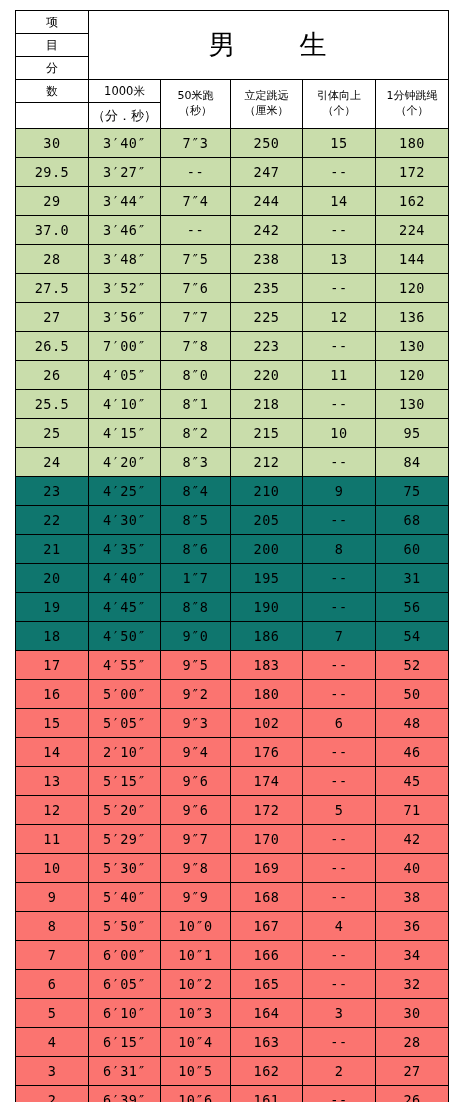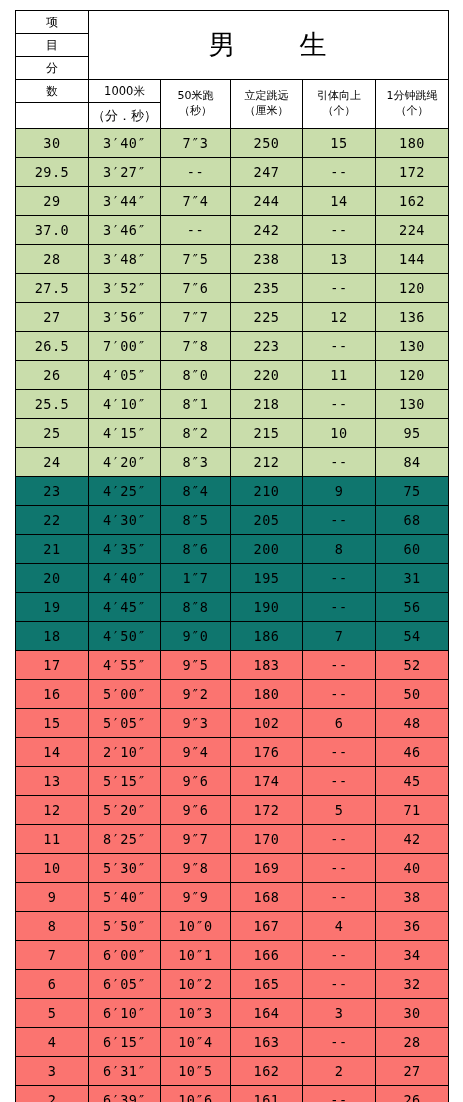--- a/index.html
+++ b/index.html
@@ -346,21 +346,21 @@
         <tr class="data-row band-red">
           <td>12</td>
           <td>5′20″</td>
           <td>9″6</td>
           <td>172</td>
           <td>5</td>
           <td>71</td>
         </tr>
         <tr class="data-row band-red">
           <td>11</td>
-          <td>8′25″</td>
+          <td>5′29″</td>
           <td>9″7</td>
           <td>170</td>
           <td>--</td>
           <td>42</td>
         </tr>
         <tr class="data-row band-red">
           <td>10</td>
           <td>5′30″</td>
           <td>9″8</td>
           <td>169</td>

